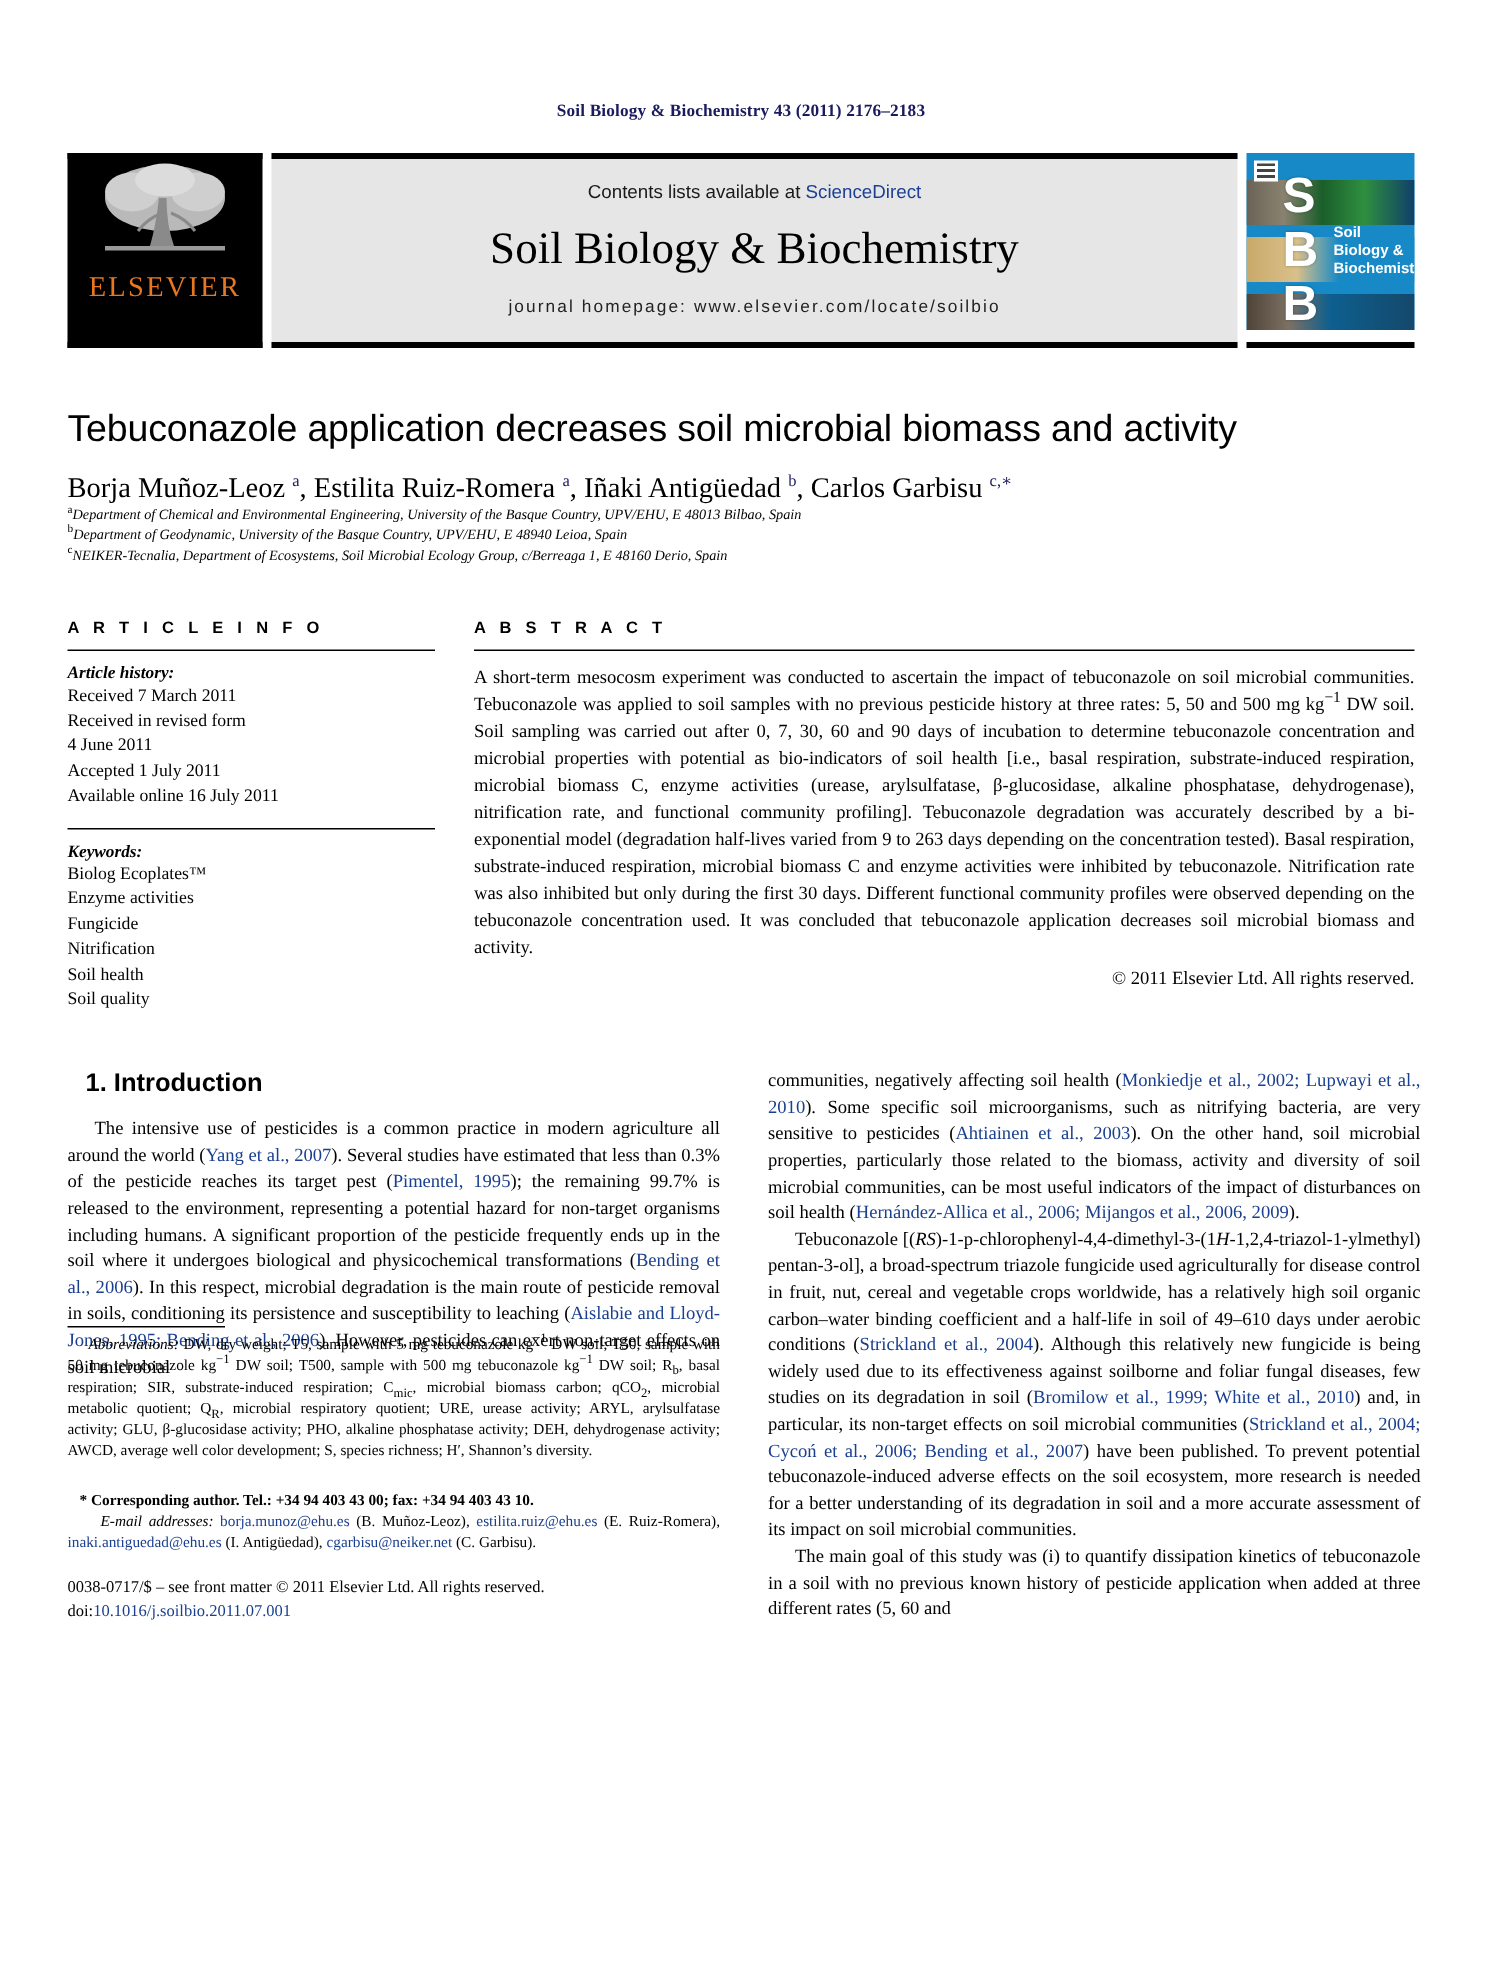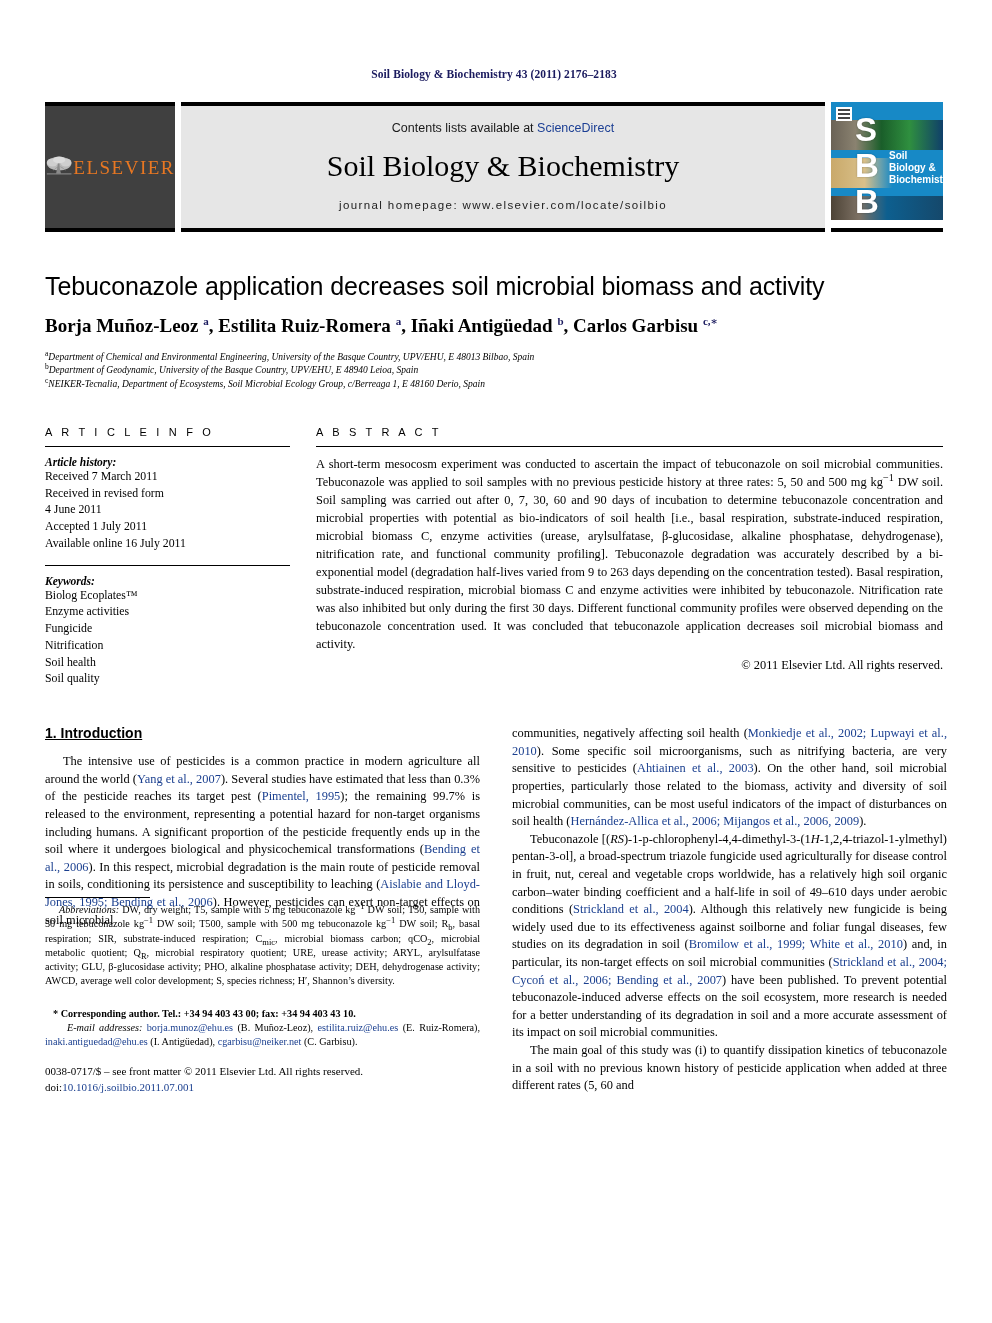--- a/index.html
+++ b/index.html
@@ -38,23 +38,23 @@
     margin-top: 22px;
     display: flex;
     align-items: stretch;
     height: 130px;
   }
   .elsevier-box {
     width: 130px;
     flex: 0 0 130px;
     border-top: 4px solid #000;
     border-bottom: 4px solid #000;
-    background: #404040;
-    display: flex;
-    flex-direction: row;
+    background: #000000;
+    display: flex;
+    flex-direction: column;
     align-items: center;
     justify-content: flex-start;
     box-sizing: border-box;
   }
   .tree-svg { display:block; }
   .elsevier-word {
     font-family: "Liberation Serif", serif;
     font-size: 19px;
     letter-spacing: 1.5px;
     color: #E87722;
@@ -160,43 +160,41 @@
     font-size: 25px;
     font-weight: normal;
     margin: 0;
     line-height: 1.15;
     letter-spacing: -0.1px;
   }
   .authors {
     font-size: 19px;
     margin-top: 14px;
     line-height: 1.2;
-    font-weight: bold;
   }
   .authors sup { font-size: 11px; color:#1a1a5e; }
   .affiliations {
-    margin-top: 13px;
     font-size: 9.5px;
     font-style: italic;
     line-height: 1.45;
   }
   .affiliations sup { font-style: normal; font-size: 7.5px; }
 
   
   .info-abstract {
     margin-top: 34px;
     display: flex;
     gap: 26px;
   }
   .col-info { width: 245px; flex: 0 0 245px; }
   .col-abstract { flex: 1 1 auto; }
   .sec-head {
     font-family: "Liberation Sans", sans-serif;
     font-size: 11px;
-    font-weight: normal;
+    font-weight: bold;
     letter-spacing: 3.2px;
   }
   .rule-thin {
     border: none;
     border-top: 1px solid #000;
     margin: 8px 0 9px 0;
   }
   .rule-thin2 {
     border: none;
     border-top: 1px solid #000;
@@ -228,24 +226,23 @@
 
   
   .main-cols {
     margin-top: 38px;
     display: flex;
     gap: 32px;
   }
   .mcol { width: 435px; flex: 0 0 435px; position: relative; }
   h2.sec-title {
     font-family: "Liberation Sans", sans-serif;
-    font-size: 14px;
-    font-weight: bold;
-    margin: 0 0 12px 0;
-    text-decoration: underline;
+    font-size: 17px;
+    font-weight: bold;
+    margin: 0 0 12px 12px;
   }
   p.body {
     font-size: 12.4px;
     line-height: 1.42;
     text-align: justify;
     margin: 0;
     text-indent: 18px;
   }
   p.body + p.body { margin-top: 0; }
   .ref { color: #1a3f8f; }

